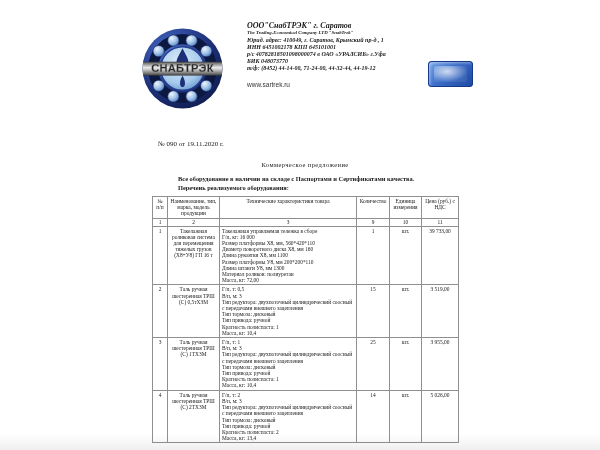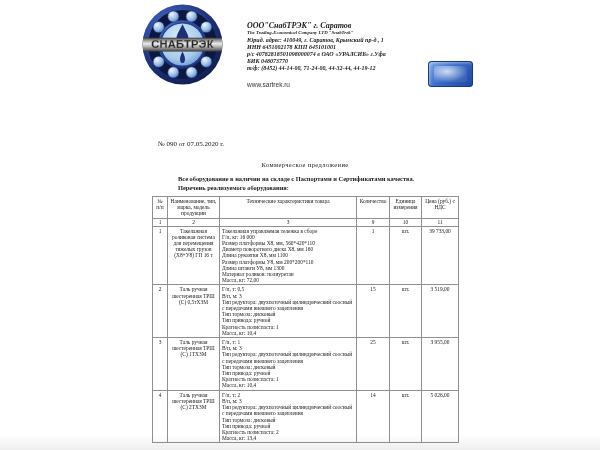--- a/index.html
+++ b/index.html
@@ -2,21 +2,21 @@
 <html><head>
 <meta charset="utf-8">
 <style>
   html,body{margin:0;padding:0;background:#e8e8e8;}
   #page{
     position:relative;width:600px;height:450px;background:#ffffff;
     font-family:"Liberation Serif","DejaVu Serif",serif;color:#1a1a1a;
     overflow:hidden;margin:0 auto;box-shadow:0 0 4px rgba(0,0,0,.25);
   }
   
-  .logo{position:absolute;left:142px;top:4px;width:81px;height:81px;}
+  .logo{position:absolute;left:142px;top:28px;width:81px;height:81px;}
   .company-info{position:absolute;left:247px;top:21px;width:200px;line-height:7.2px;}
   .company-name{font-size:8px;font-weight:bold;font-style:italic;line-height:9px;}
   .company-name-en{font-size:4.8px;font-style:italic;font-weight:bold;color:#222;line-height:6.5px;}
   .company-line{font-size:6px;font-weight:bold;font-style:italic;line-height:7.2px;white-space:nowrap;}
   .website{position:absolute;left:247px;top:81px;font-size:6.5px;font-family:"Liberation Sans","DejaVu Sans",sans-serif;color:#333;}
   .blue-stamp{
     position:absolute;left:428px;top:61px;width:45px;height:26px;border-radius:4px;
     background:linear-gradient(135deg,#7aa9e8 0%,#3a6cc8 45%,#1d49a0 100%);
     box-shadow:inset 0 0 0 1px #16398a, inset 2px 2px 3px rgba(255,255,255,.45);
   }
@@ -108,21 +108,21 @@
     <div class="company-line">р/с 40782818501098000074 в ОАО «УРАЛСИБ» г.Уфа</div>
     <div class="company-line">БИК 048073770</div>
     <div class="company-line">т/ф: (8452) 44-14-00, 71-24-00, 44-32-44, 44-19-12</div>
   </div>
   <div class="website">www.sartrek.ru</div>
 
   <div class="blue-stamp">
       <div class="inner"></div>
     </div>
 
-  <div class="doc-number">№ 090 от 07.05.2020 г.</div>
+  <div class="doc-number">№ 090 от 19.11.2020 г.</div>
   <div class="doc-title">Коммерческое предложение</div>
   <div class="intro">
     <div>Все оборудование в наличии на складе с Паспортами и Сертификатами качества.</div>
     <div>Перечень реализуемого оборудования:</div>
   </div>
 
   <table class="offer">
     <colgroup>
       <col style="width:15px">
         <col style="width:52px">

